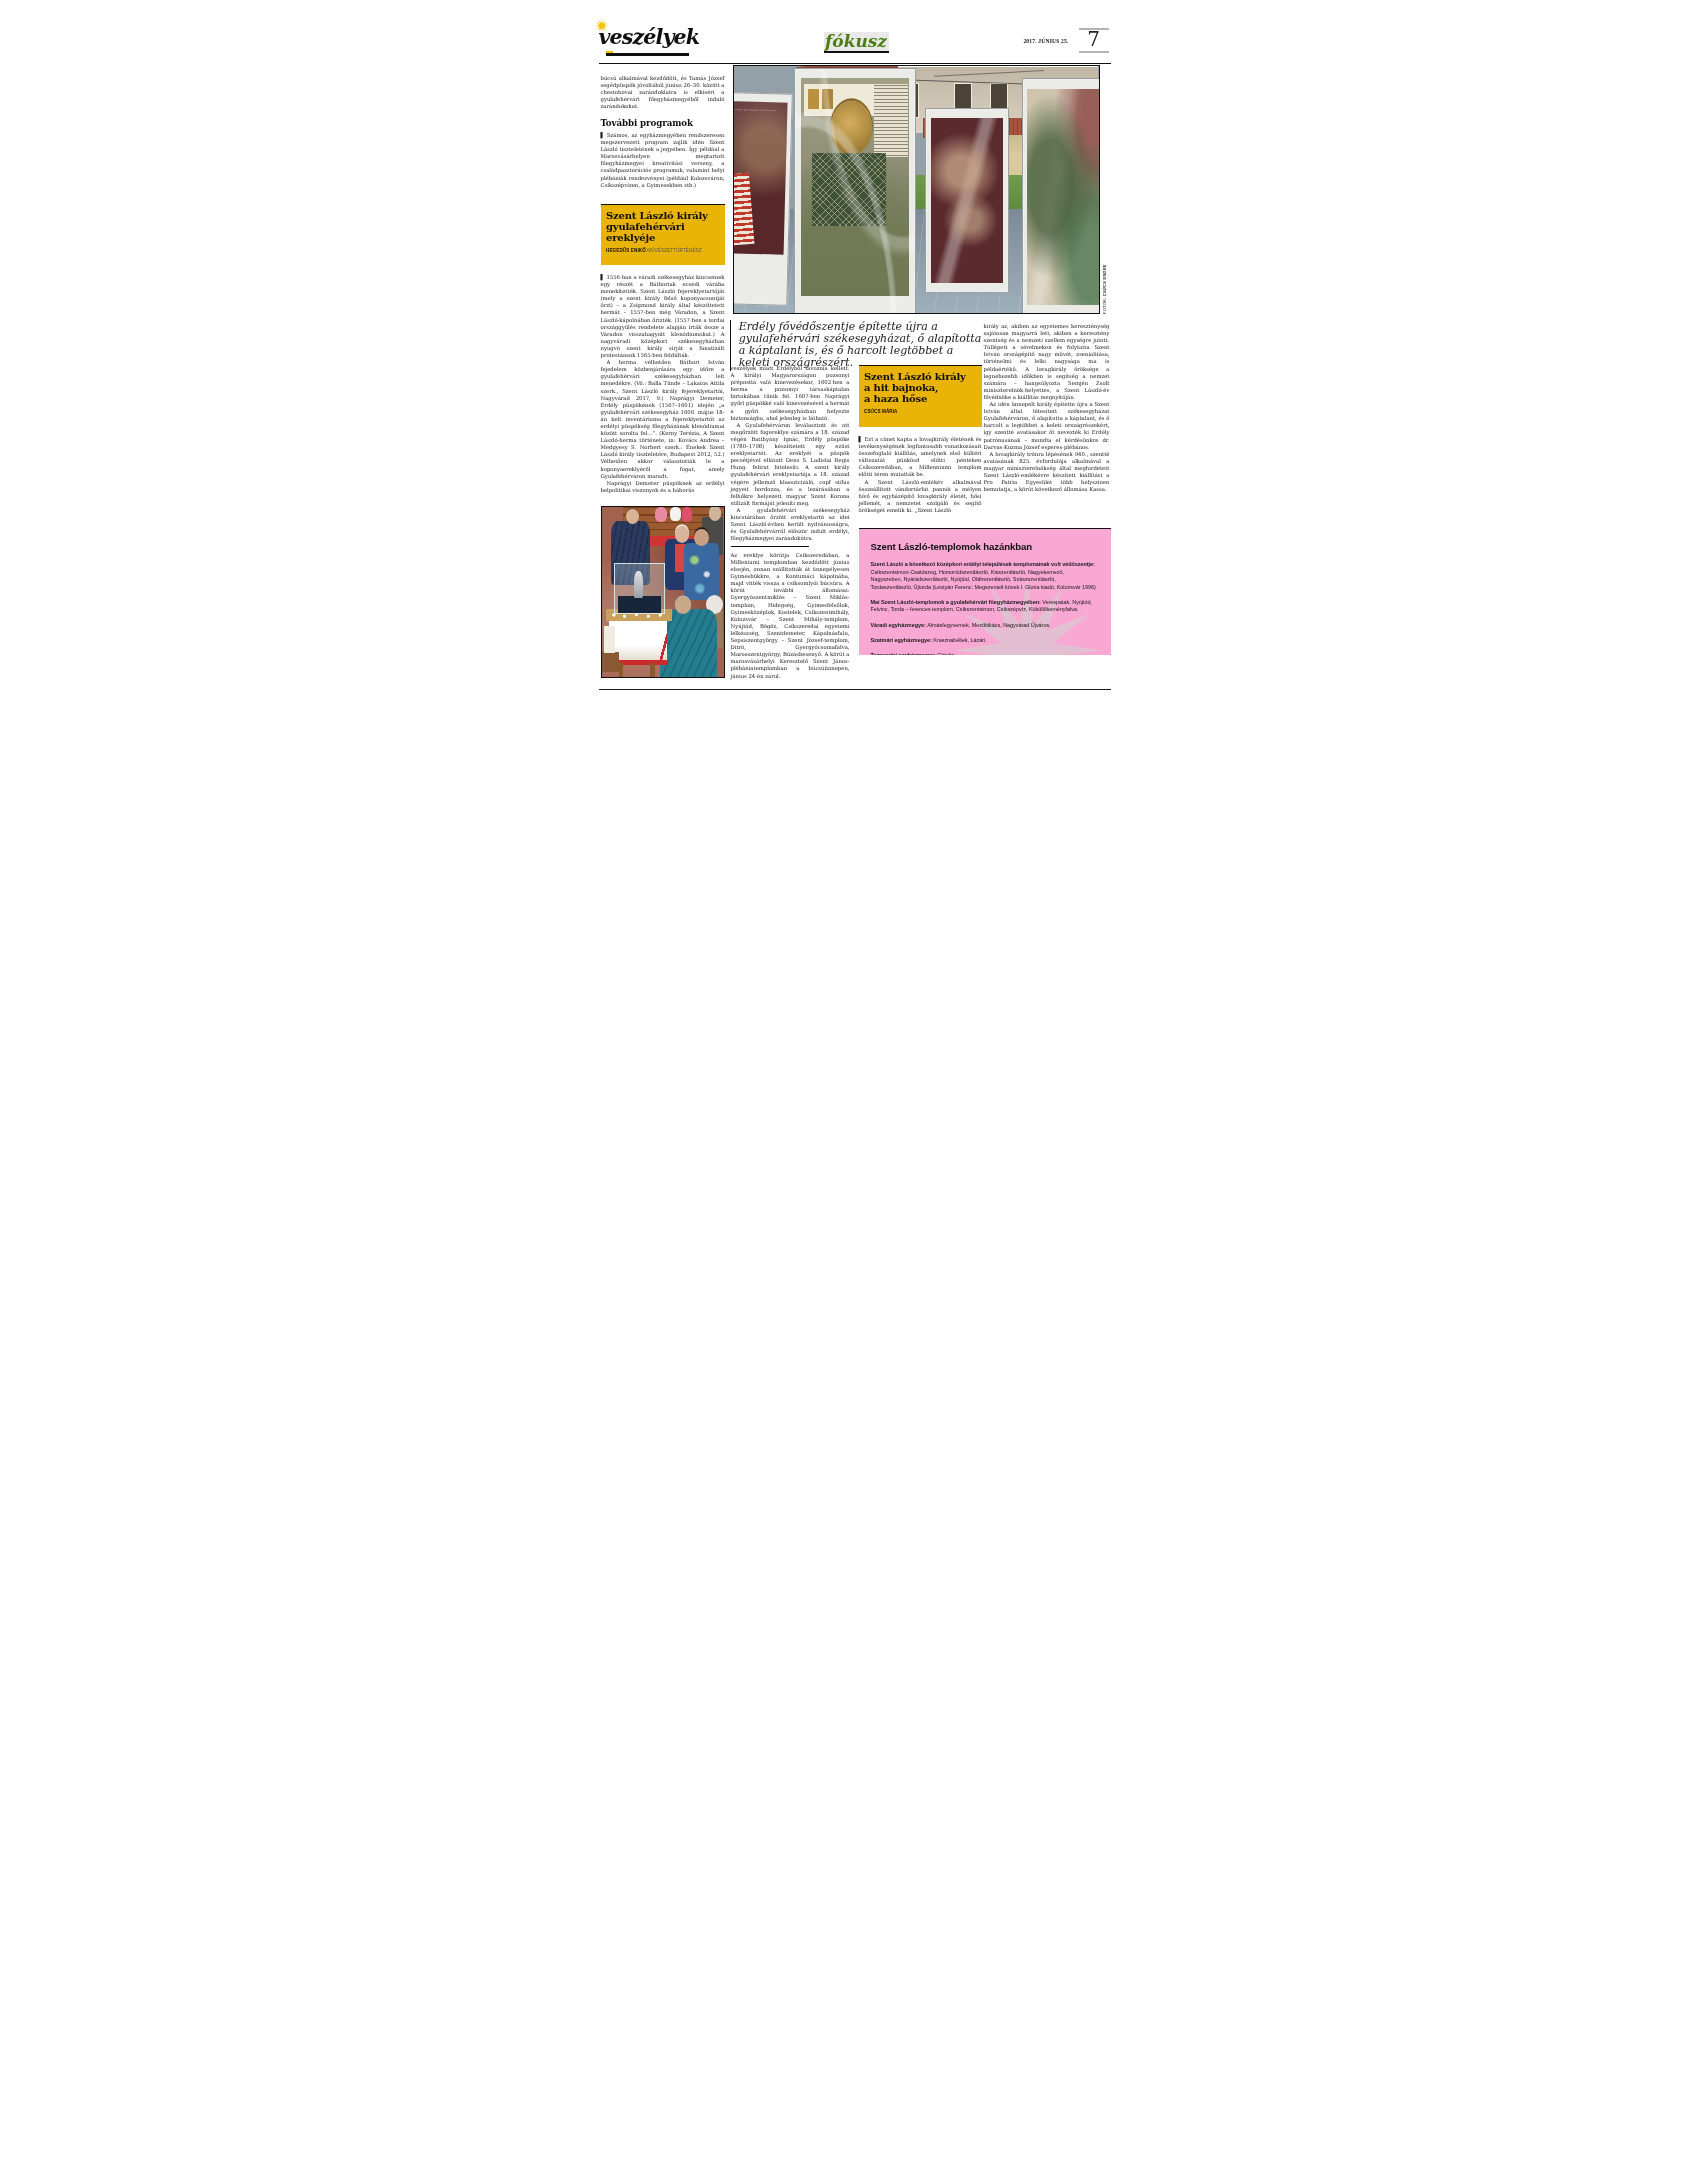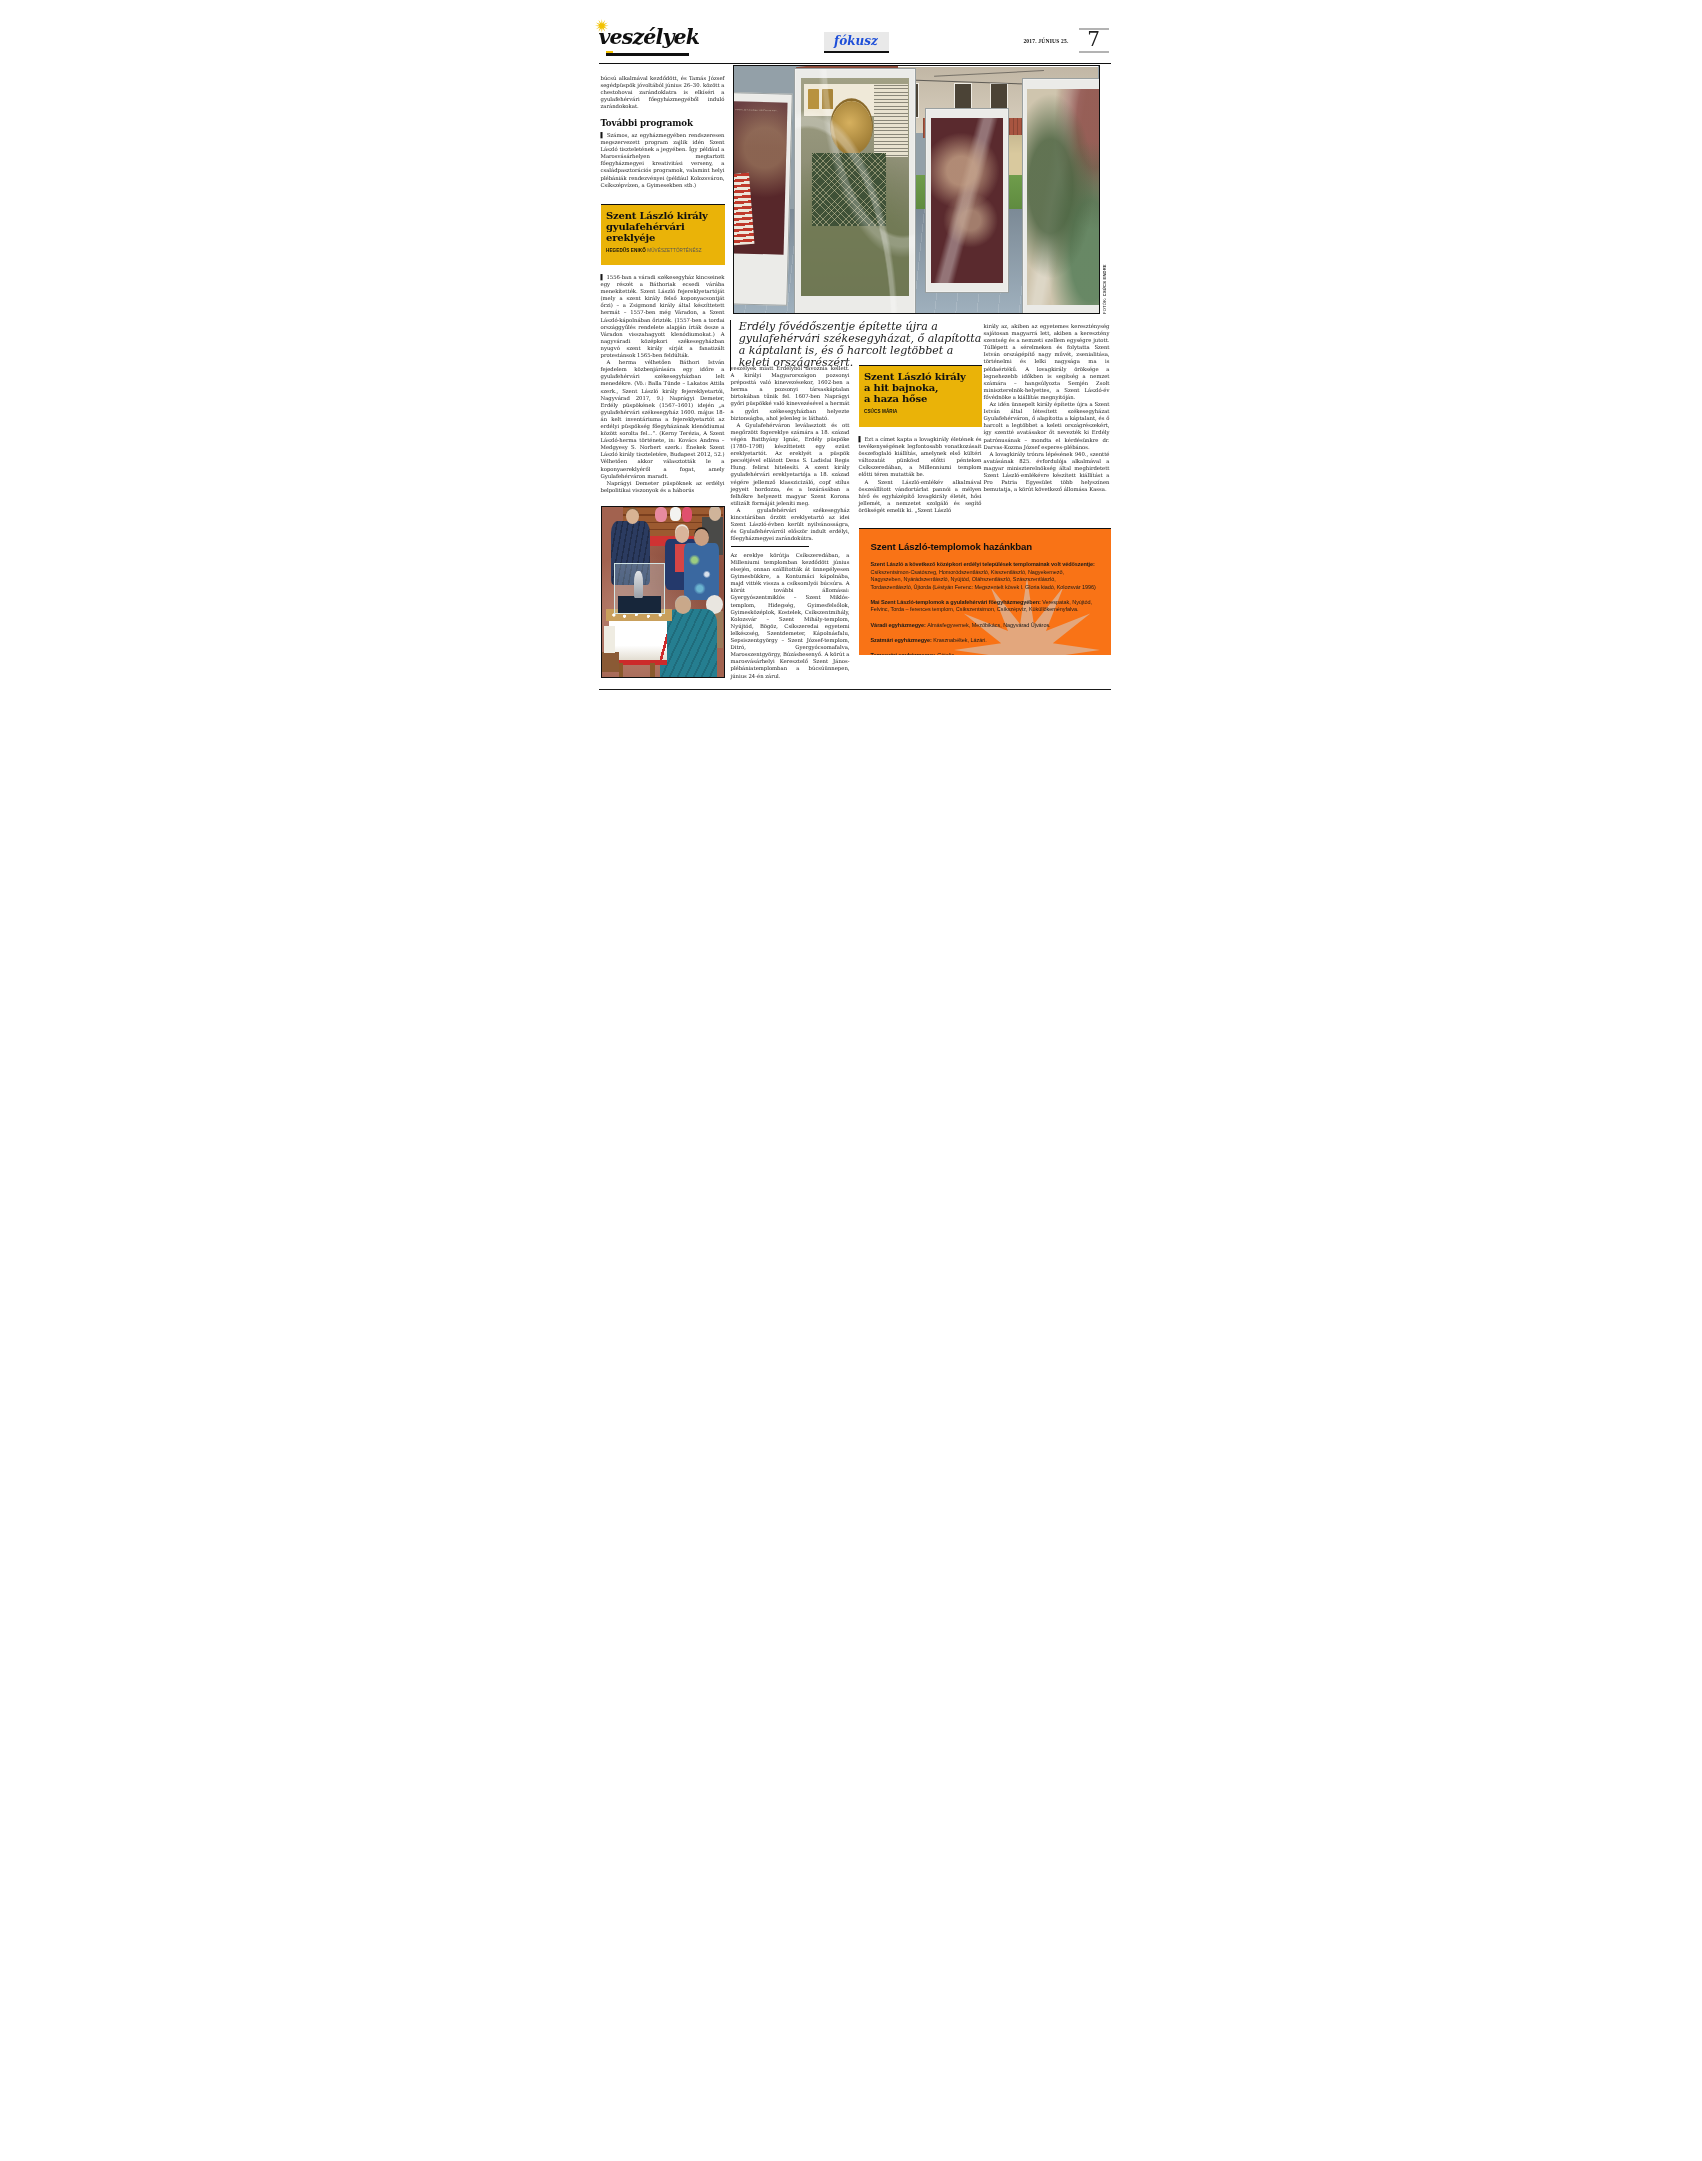--- a/index.html
+++ b/index.html
@@ -9,21 +9,21 @@
   
   .logo-text{position:absolute;left:31px;top:26.5px;width:105px;
              font-family:"DejaVu Serif",serif;font-style:italic;font-weight:bold;
              font-size:20.6px;line-height:20.6px;letter-spacing:-0.9px;color:#101010;}
   .logo-icon{position:absolute;left:27.5px;top:18.3px;width:13.7px;height:15.6px;}
   .logo-bar{position:absolute;left:38px;top:51px;height:2.3px;width:90px;font-size:0;}
   .logo-bar .yl{display:inline-block;width:7.3px;height:2.3px;background:#f2c200;vertical-align:top;}
   .logo-bar .bk{display:inline-block;width:83px;height:2.3px;background:#101010;vertical-align:top;}
   .section-tab{position:absolute;left:256px;top:32px;width:65px;height:19.7px;background:#e9e9e9;text-align:center;}
   .section-label{font-family:"DejaVu Serif",serif;font-style:italic;font-weight:bold;
-                 font-size:12px;line-height:19.7px;color:#1d4ed8;}
+                 font-size:17px;line-height:19.7px;color:#4d7c0f;}
   .section-bar{position:absolute;left:256px;top:51px;width:65px;height:1.8px;background:#101010;}
   .issue-date{position:absolute;left:412px;top:38px;width:89px;text-align:right;
               font-family:"Liberation Serif",serif;font-weight:bold;font-size:5.5px;letter-spacing:0.2px;color:#111;}
   .folio-bar{position:absolute;left:511px;width:30px;height:2.3px;background:#b3b3b3;}
   .folio-num{position:absolute;left:511px;top:28px;width:30px;text-align:center;
              font-family:"DejaVu Serif",serif;font-size:20px;line-height:22px;font-weight:normal;color:#222;}
   .head-rule{position:absolute;left:31px;top:63px;width:512px;height:0.9px;background:#101010;}
 
   
   .col{position:absolute;text-align:justify;font-size:5.3px;line-height:7.1px;color:#161616;}
@@ -40,21 +40,21 @@
   .byline .nm{font-weight:bold;color:#111;}
   .byline .rl{color:#555;}
 
   
   .pull-quote{position:absolute;left:162px;top:320px;width:247px;border-left:1.8px solid #101010;
               padding:0.9px 0 1.8px 8.2px;font-style:italic;font-size:11px;line-height:12px;color:#1a1a1a;}
 
   .mini-rule{width:78px;height:0.9px;background:#101010;margin:4.1px 0 4.6px 0;}
 
   
-  .infobox{position:absolute;left:291px;top:528px;width:252px;height:127px;background:#f97316;
+  .infobox{position:absolute;left:291px;top:528px;width:252px;height:127px;background:#f9a8d4;
            border-top:1.4px solid #101010;box-sizing:border-box;padding:12px 13.7px 0 12px;overflow:hidden;}
   .infobox .wm{position:absolute;left:38%;top:38%;width:146px;height:146px;opacity:.55;}
   .infobox h2{position:relative;margin:0 0 9.2px 0;font-family:"Liberation Sans",sans-serif;font-weight:bold;
               font-size:9.6px;letter-spacing:-0.1px;color:#101010;}
   .infobox p{position:relative;margin:0 0 7.8px 0;font-family:"Liberation Sans",sans-serif;
              font-size:5.5px;line-height:7.5px;color:#1a1a1a;letter-spacing:-0.05px;}
   .infobox .ld{font-weight:bold;}
 
   
   .photo-main{position:absolute;left:165px;top:65px;width:367px;height:249px;border:0.9px solid #101010;

